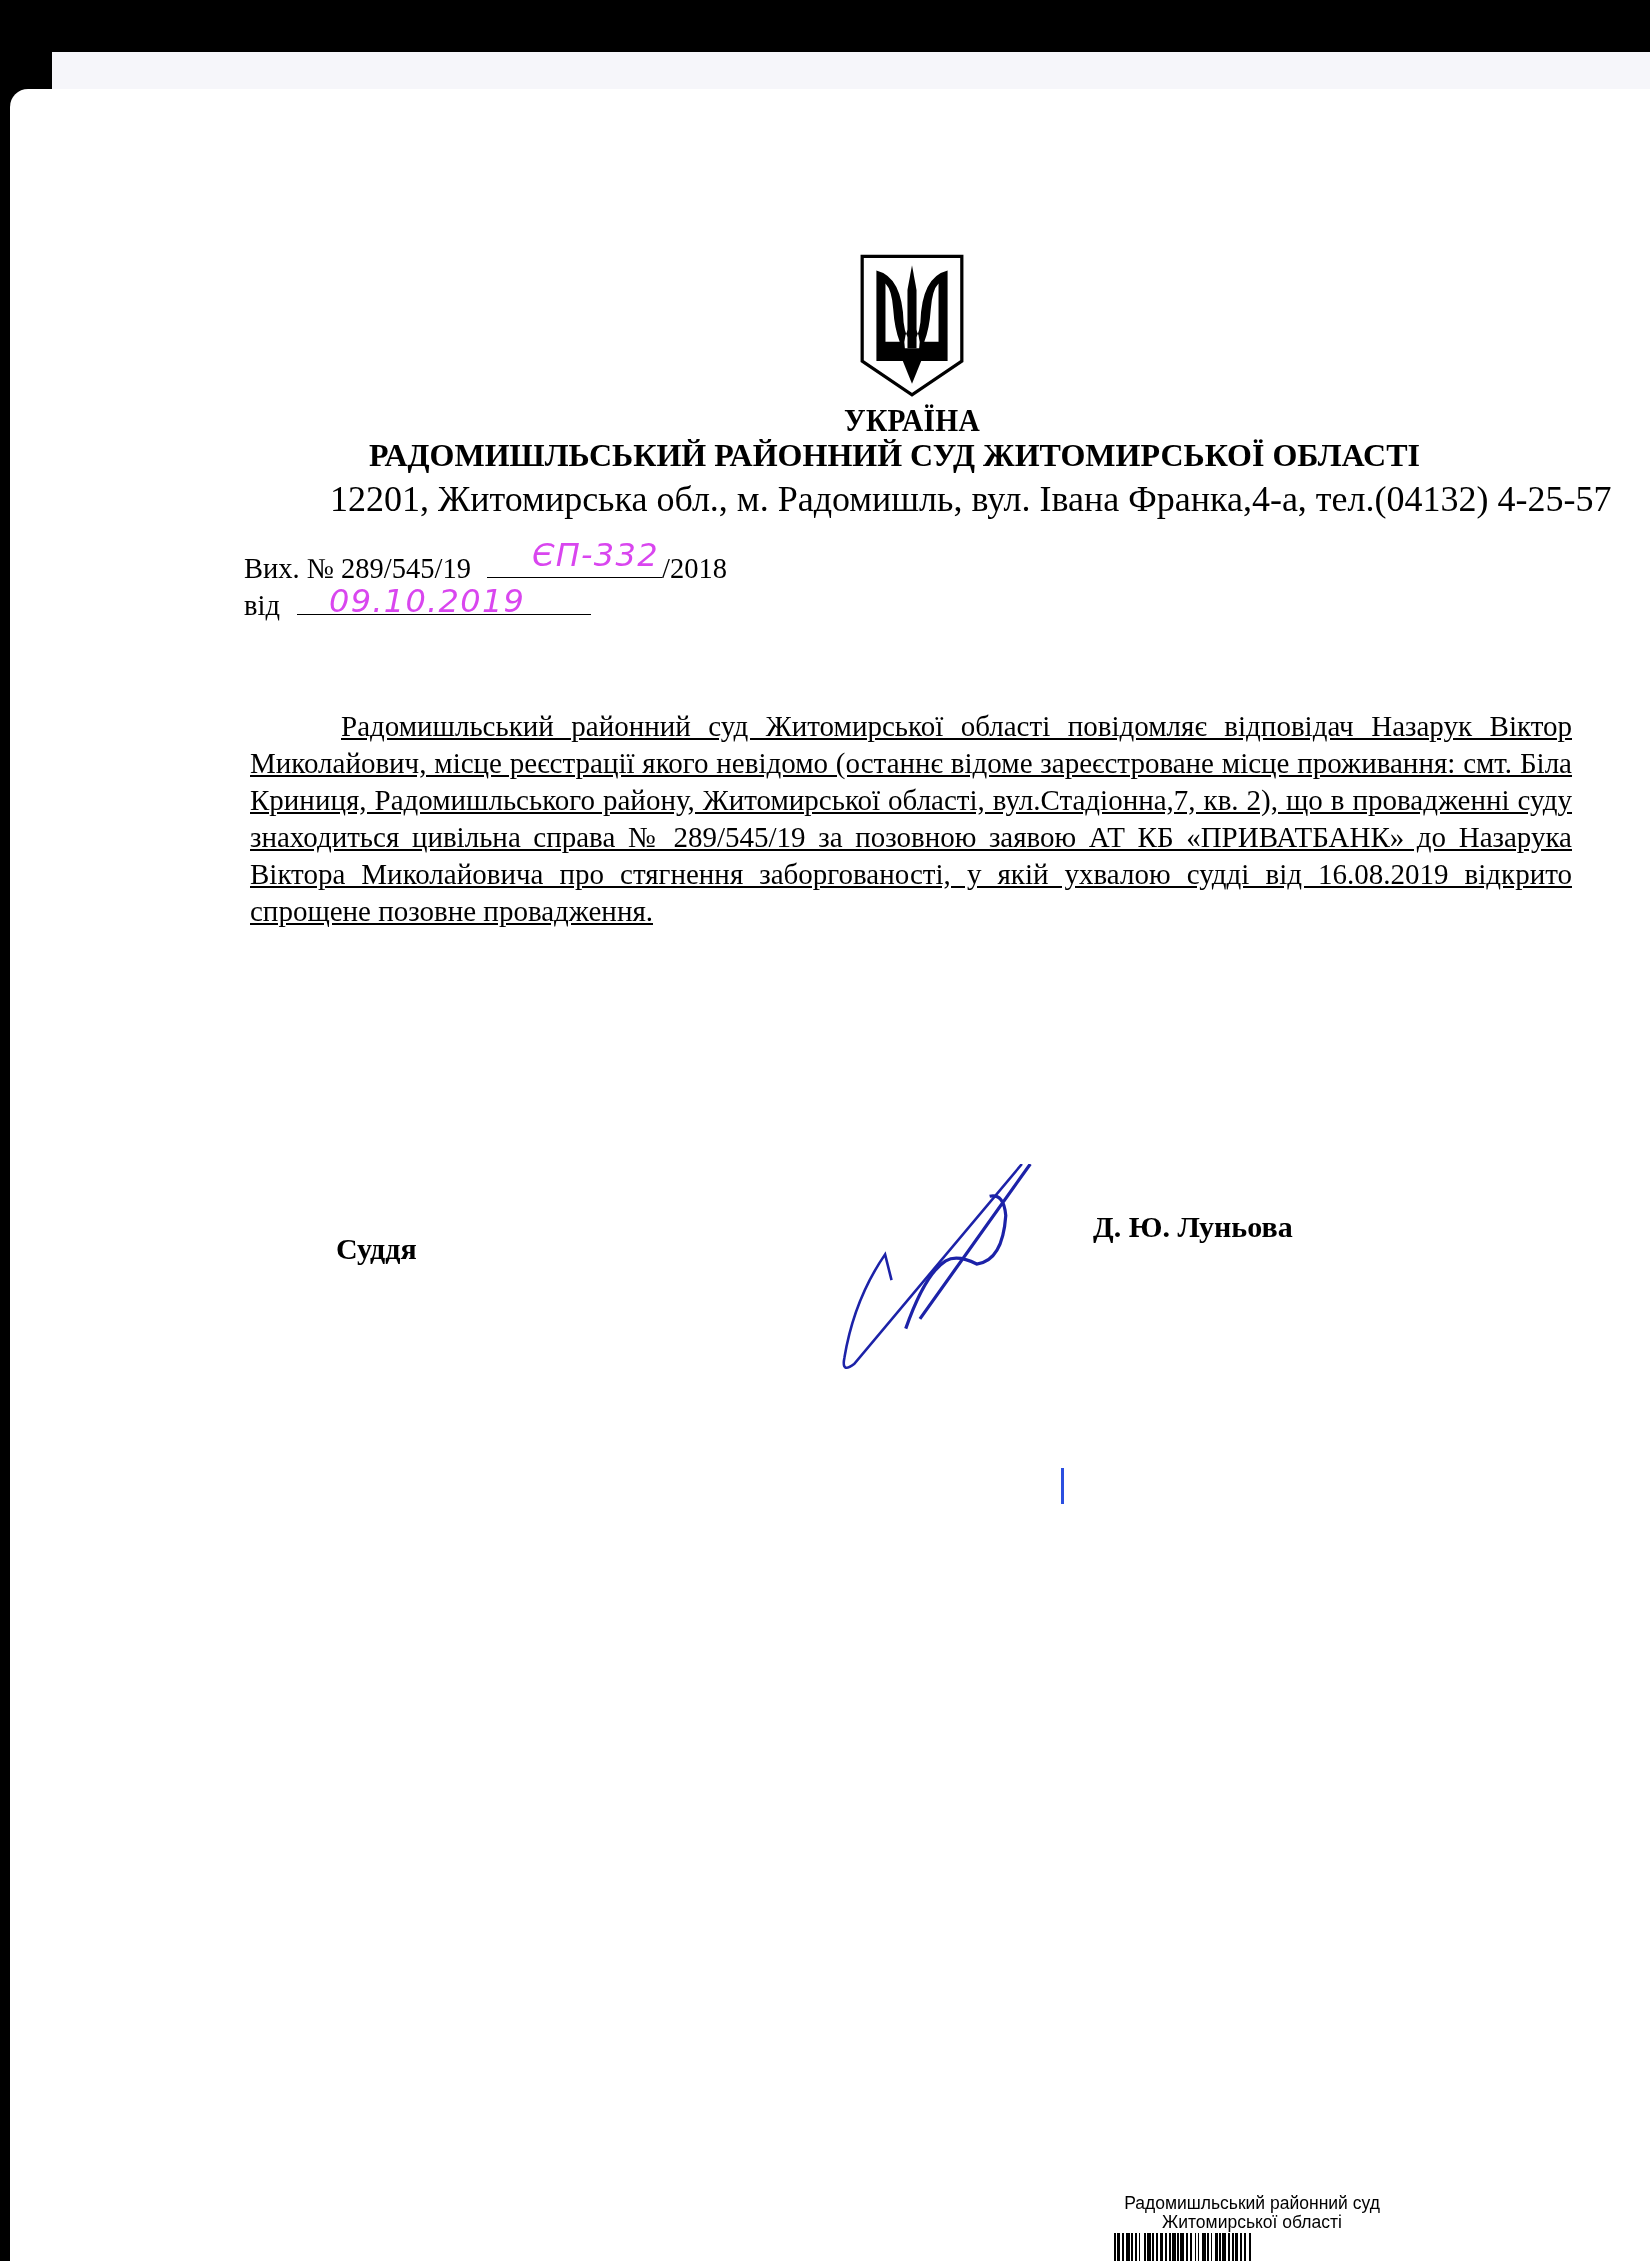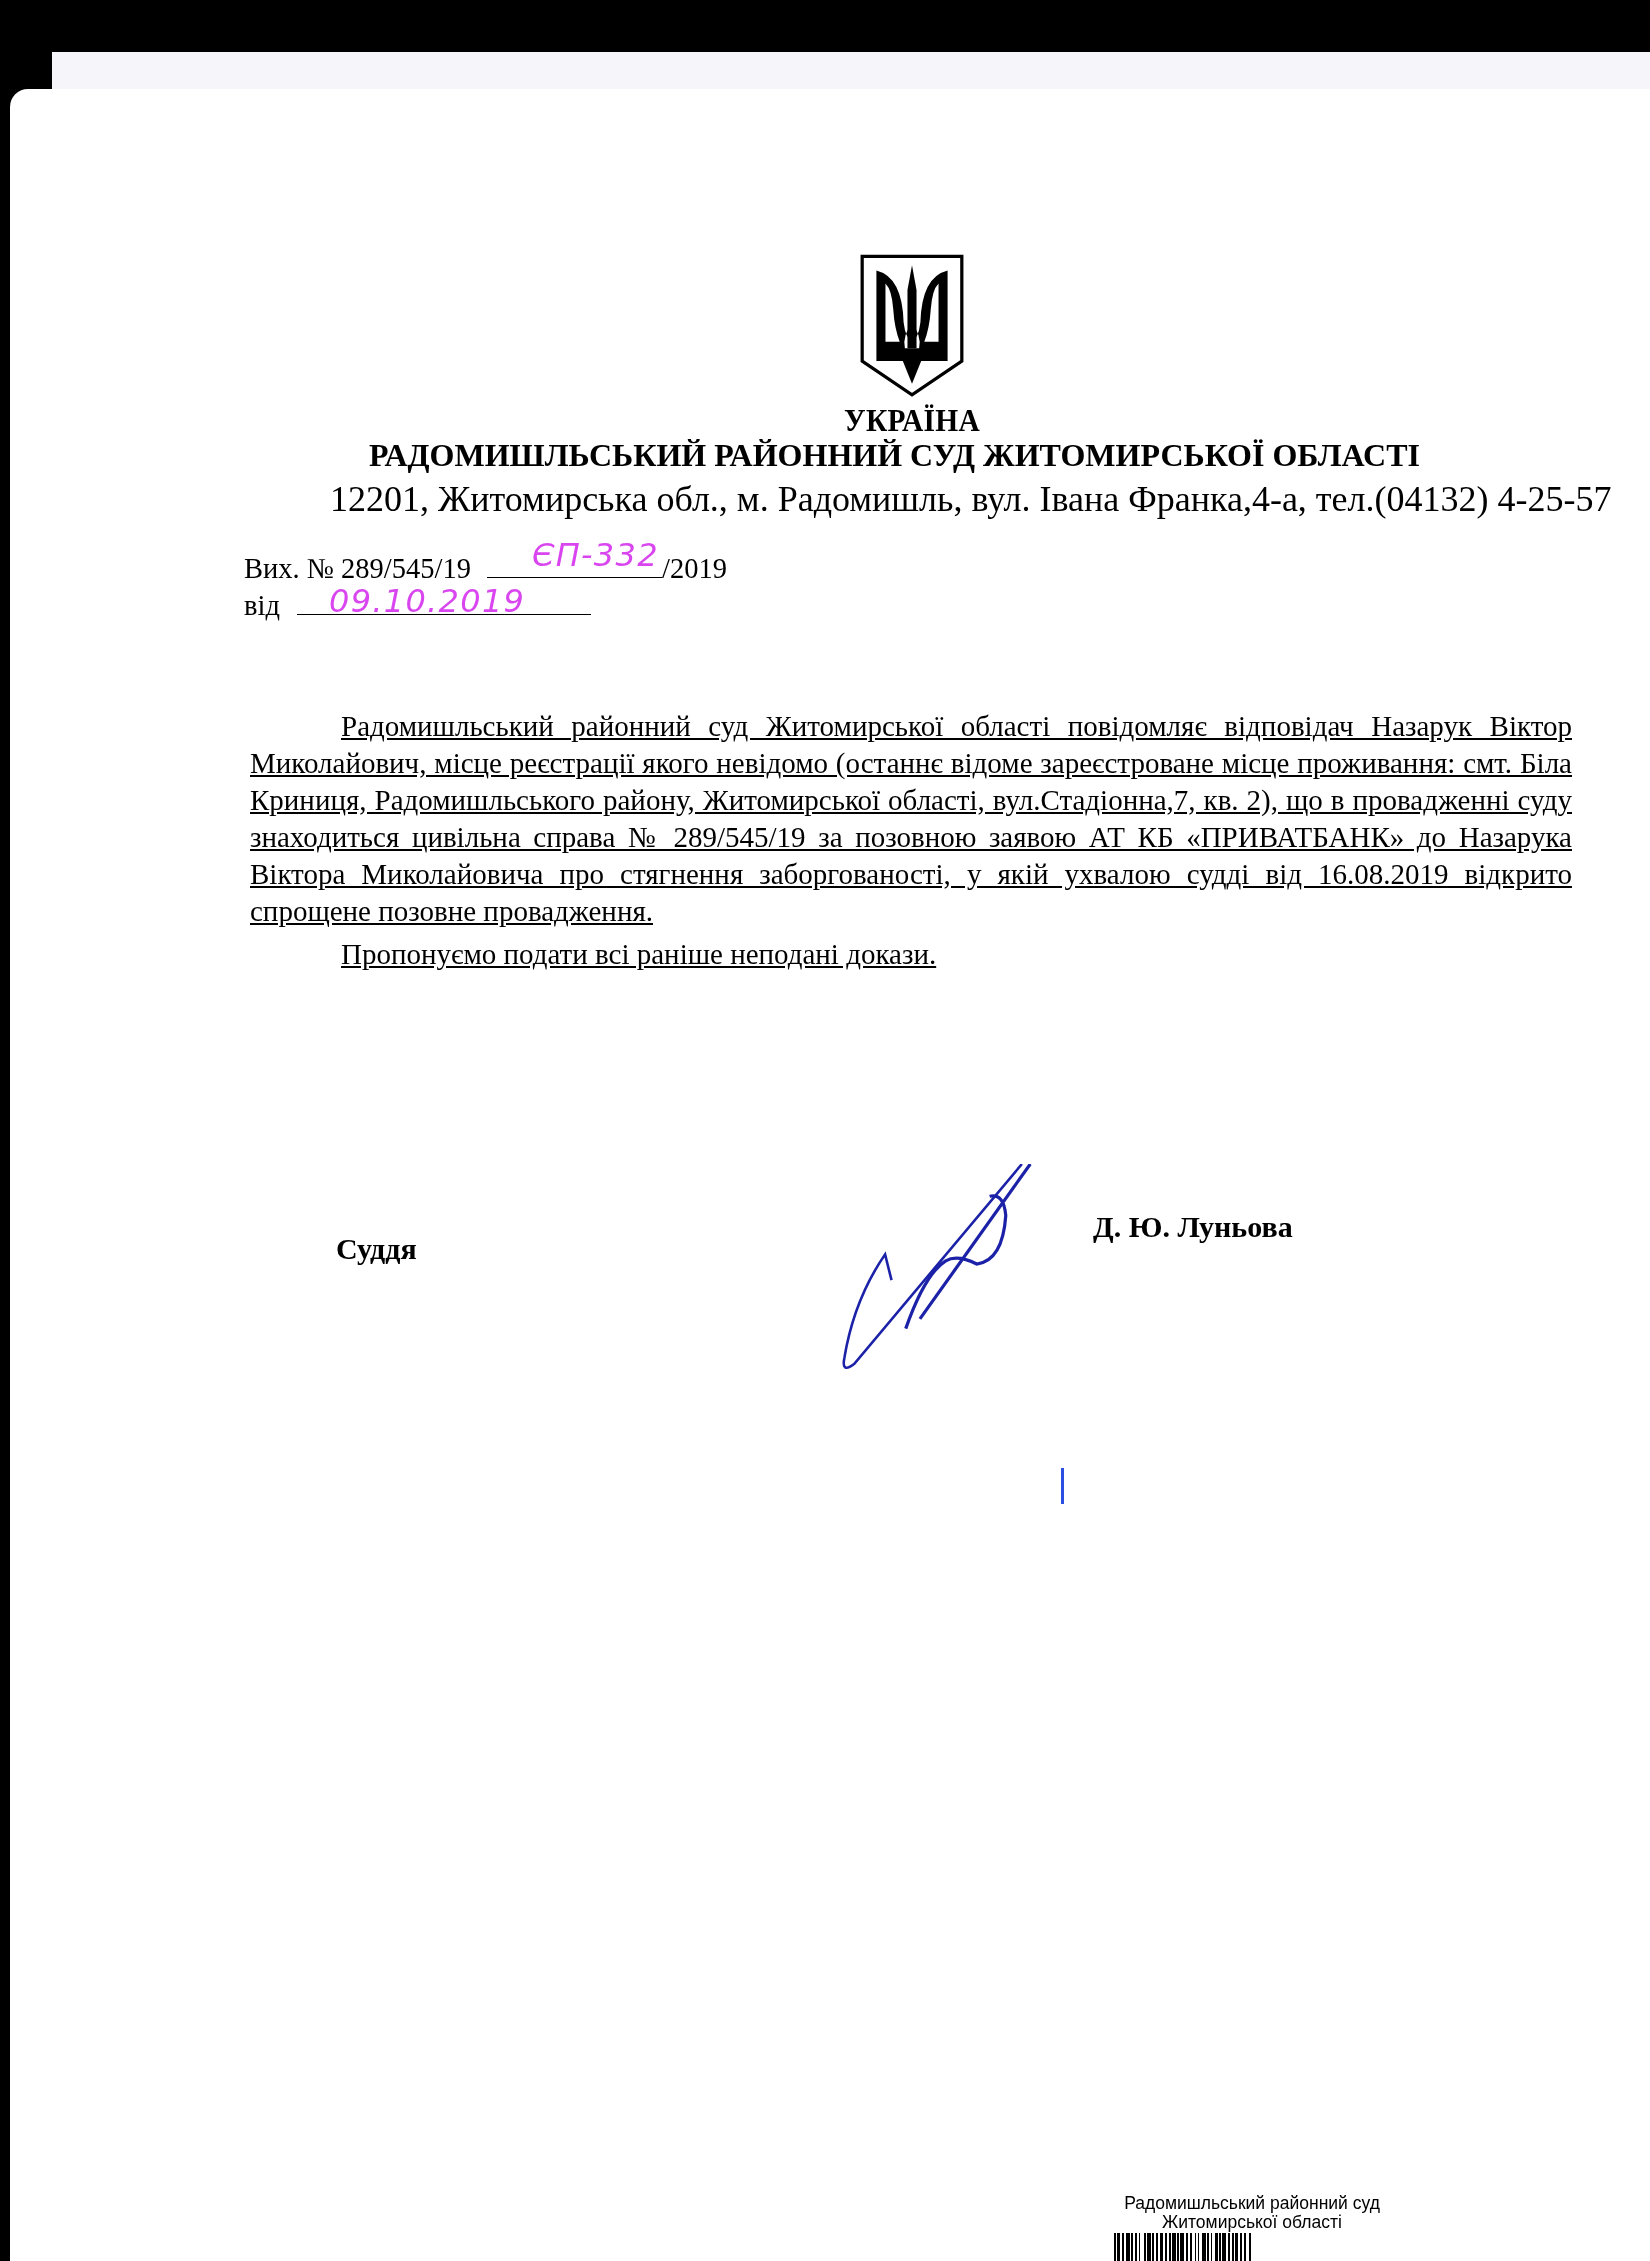--- a/index.html
+++ b/index.html
@@ -84,33 +84,32 @@
            M85 112 Q70 130 74 150 L96 150 Q100 130 85 112 Z" fill="#000" fill-rule="evenodd"></path>
   <path d="M70 168 Q85 160 100 168 L85 205 Z" fill="#000"></path>
 </svg>
 
 <div class="abs hdr-country"><span>УКРАЇНА</span></div>
 <div class="abs hdr-court">РАДОМИШЛЬСЬКИЙ РАЙОННИЙ СУД  ЖИТОМИРСЬКОЇ ОБЛАСТІ</div>
 <div class="abs hdr-addr">12201, Житомирська обл., м. Радомишль, вул. Івана Франка,4-а, тел.(04132) 4-25-57</div>
 
 <div class="abs ref-line">
   <span>Вих. № 289/545/19</span>
-  <span class="blank-line" style="width:175px;margin-left:9px;"></span><span>/2019</span>
+  <span class="blank-line" style="width:175px;margin-left:9px;"></span><span>/2018</span>
 </div>
 <div class="hand" style="left:532px;top:536px;">ЄП-332</div>
 
 <div class="abs date-line">
   <span>від</span>
   <span class="blank-line" style="width:294px;margin-left:10.3px;"></span>
 </div>
 <div class="hand" style="left:329px;top:582px;">09.10.2019</div>
 
 <div class="abs body-text">
   <p>Радомишльський районний суд Житомирської області повідомляє відповідач Назарук Віктор Миколайович, місце реєстрації якого невідомо (останнє відоме зареєстроване місце проживання: смт. Біла Криниця, Радомишльського району, Житомирської області, вул.Стадіонна,7, кв. 2), що в провадженні суду знаходиться цивільна справа № 289/545/19 за позовною заявою АТ КБ «ПРИВАТБАНК» до Назарука Віктора Миколайовича про стягнення заборгованості, у якій ухвалою судді від 16.08.2019 відкрито спрощене позовне провадження.</p>
-  <p>Пропонуємо подати всі раніше неподані докази.</p>
 </div>
 
 <div class="abs sig-label">Суддя</div>
 <div class="abs sig-name">Д. Ю. Луньова</div>
 
 <svg class="abs signature" viewBox="0 0 340 330">
   <path d="M300 0 L40 310 Q20 325 25 300 Q40 210 88 140 L98 180" fill="none" stroke="#1c22a8" stroke-width="4"></path>
   <path d="M313 0 L142 240 M120 255 Q150 170 182 150 Q200 140 230 155 Q270 150 275 80 Q272 45 250 50" fill="none" stroke="#1c22a8" stroke-width="5"></path>
 </svg>
 

